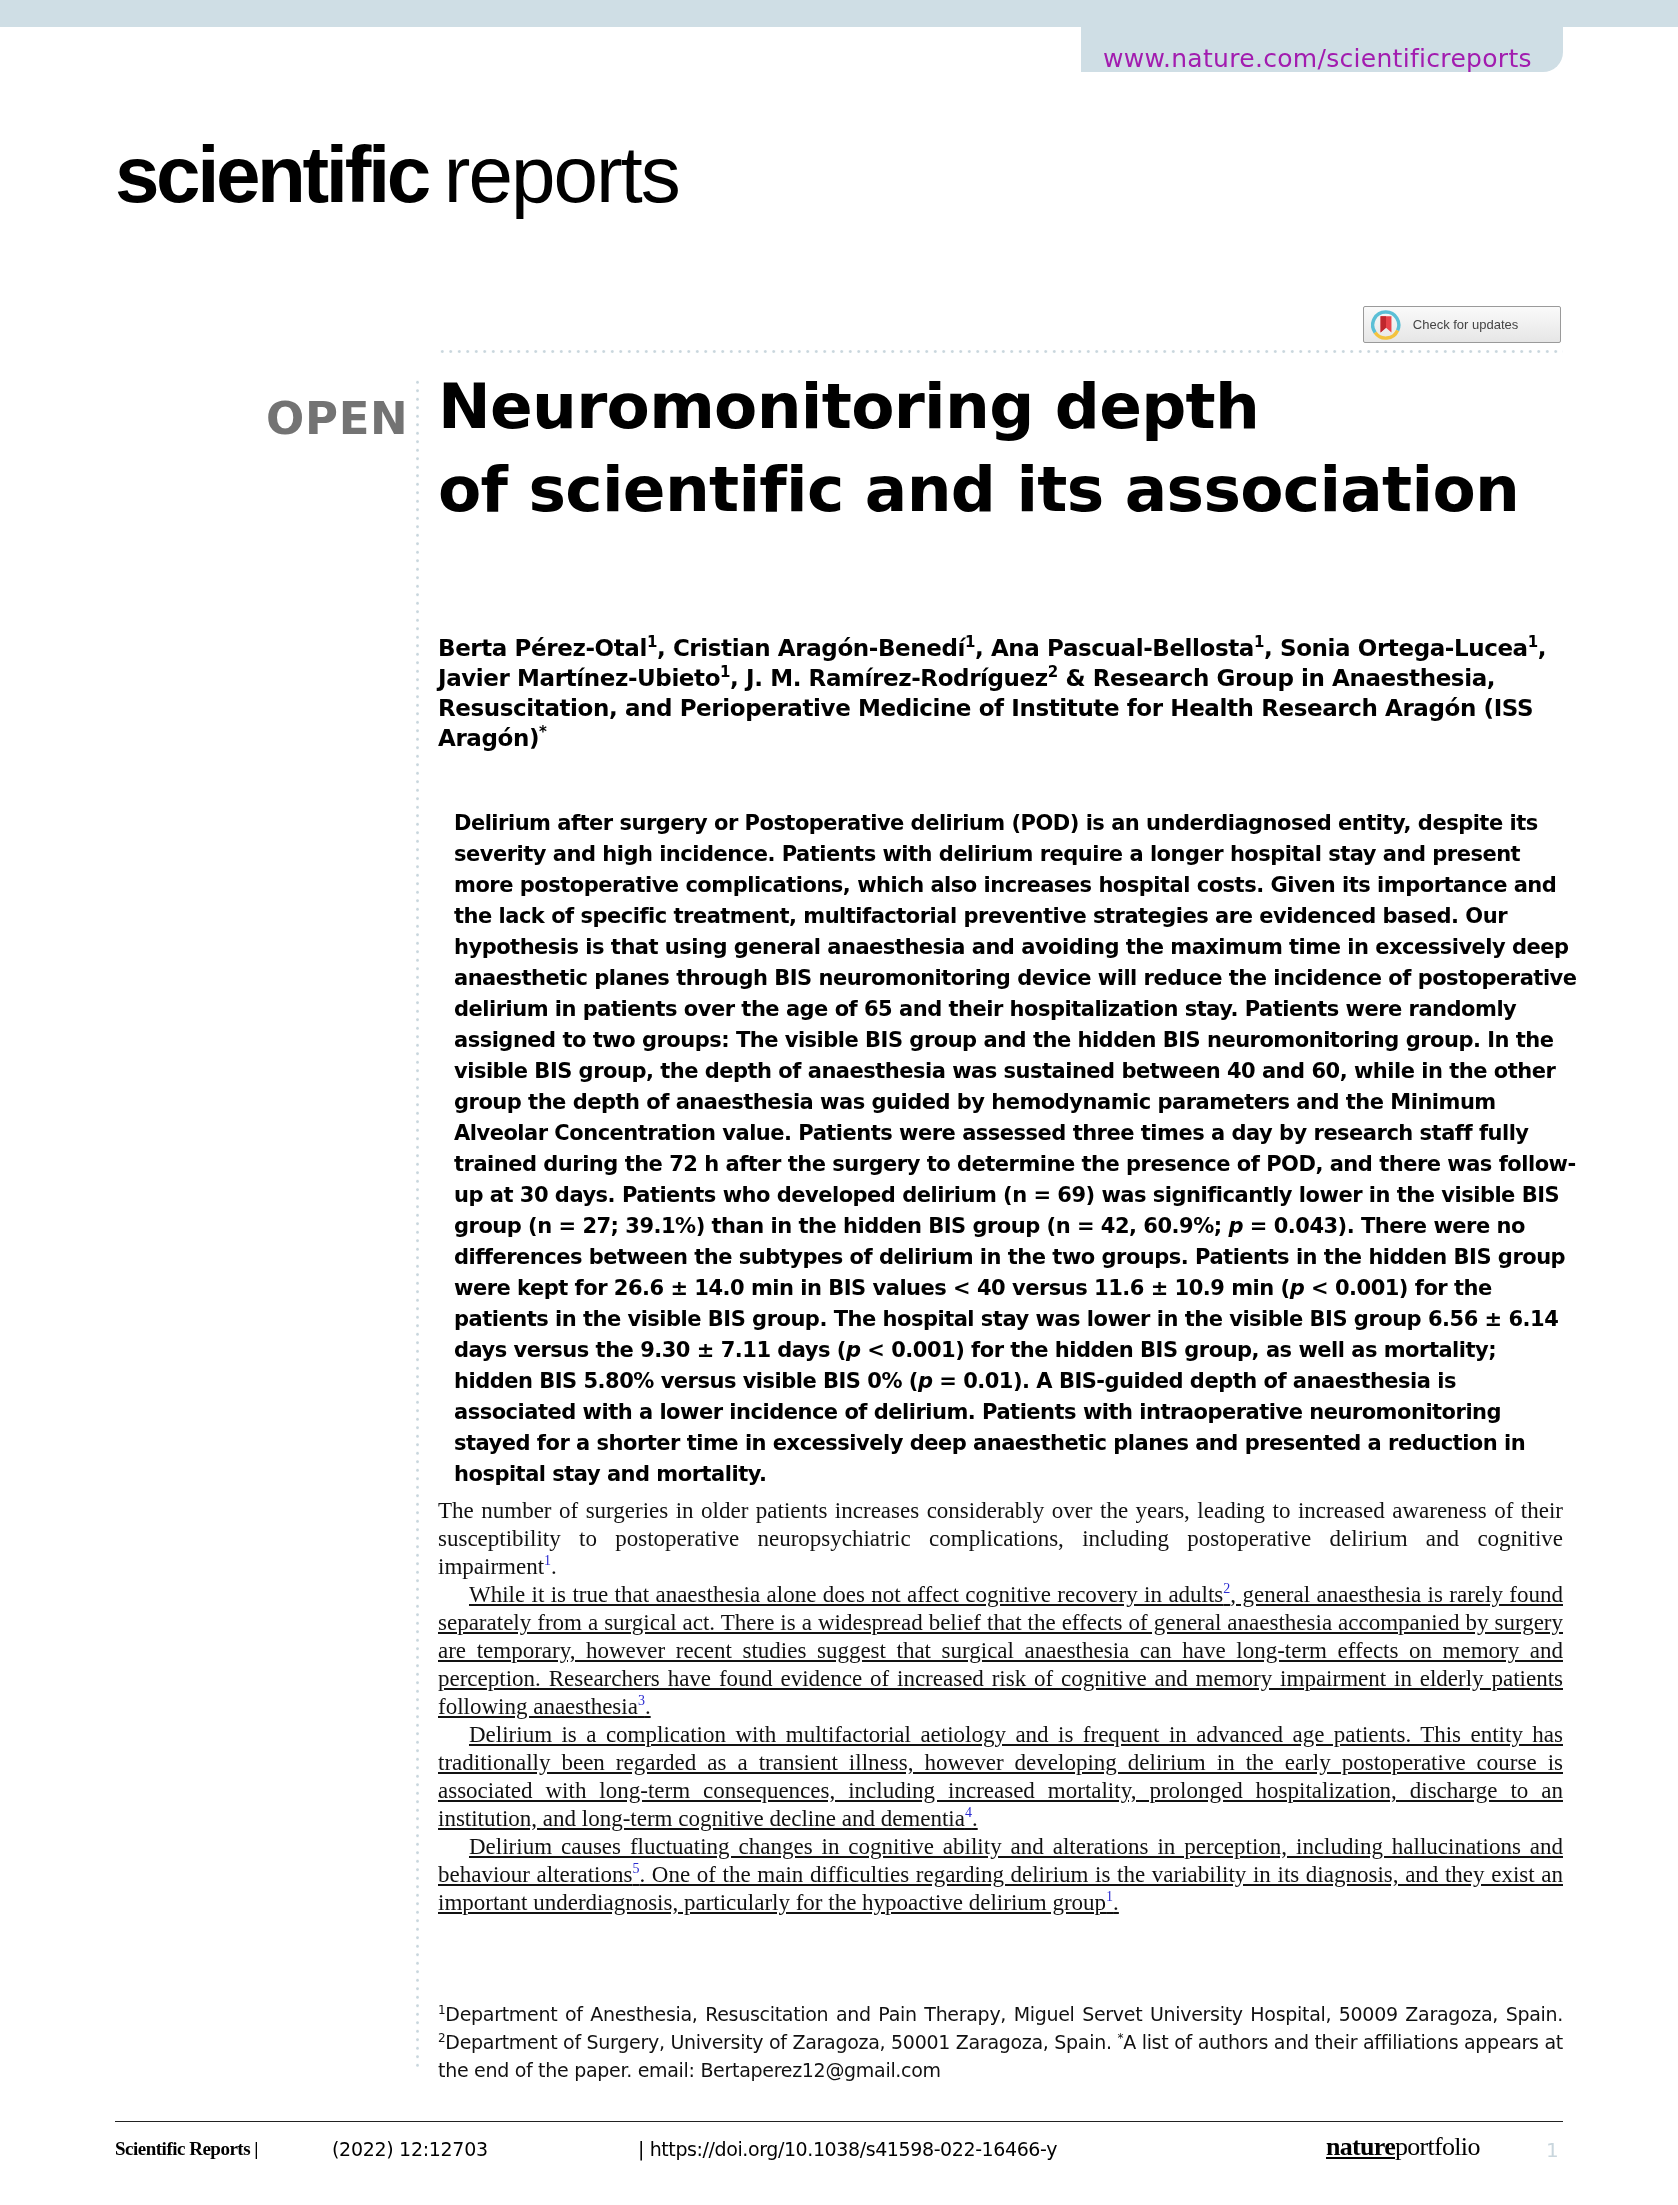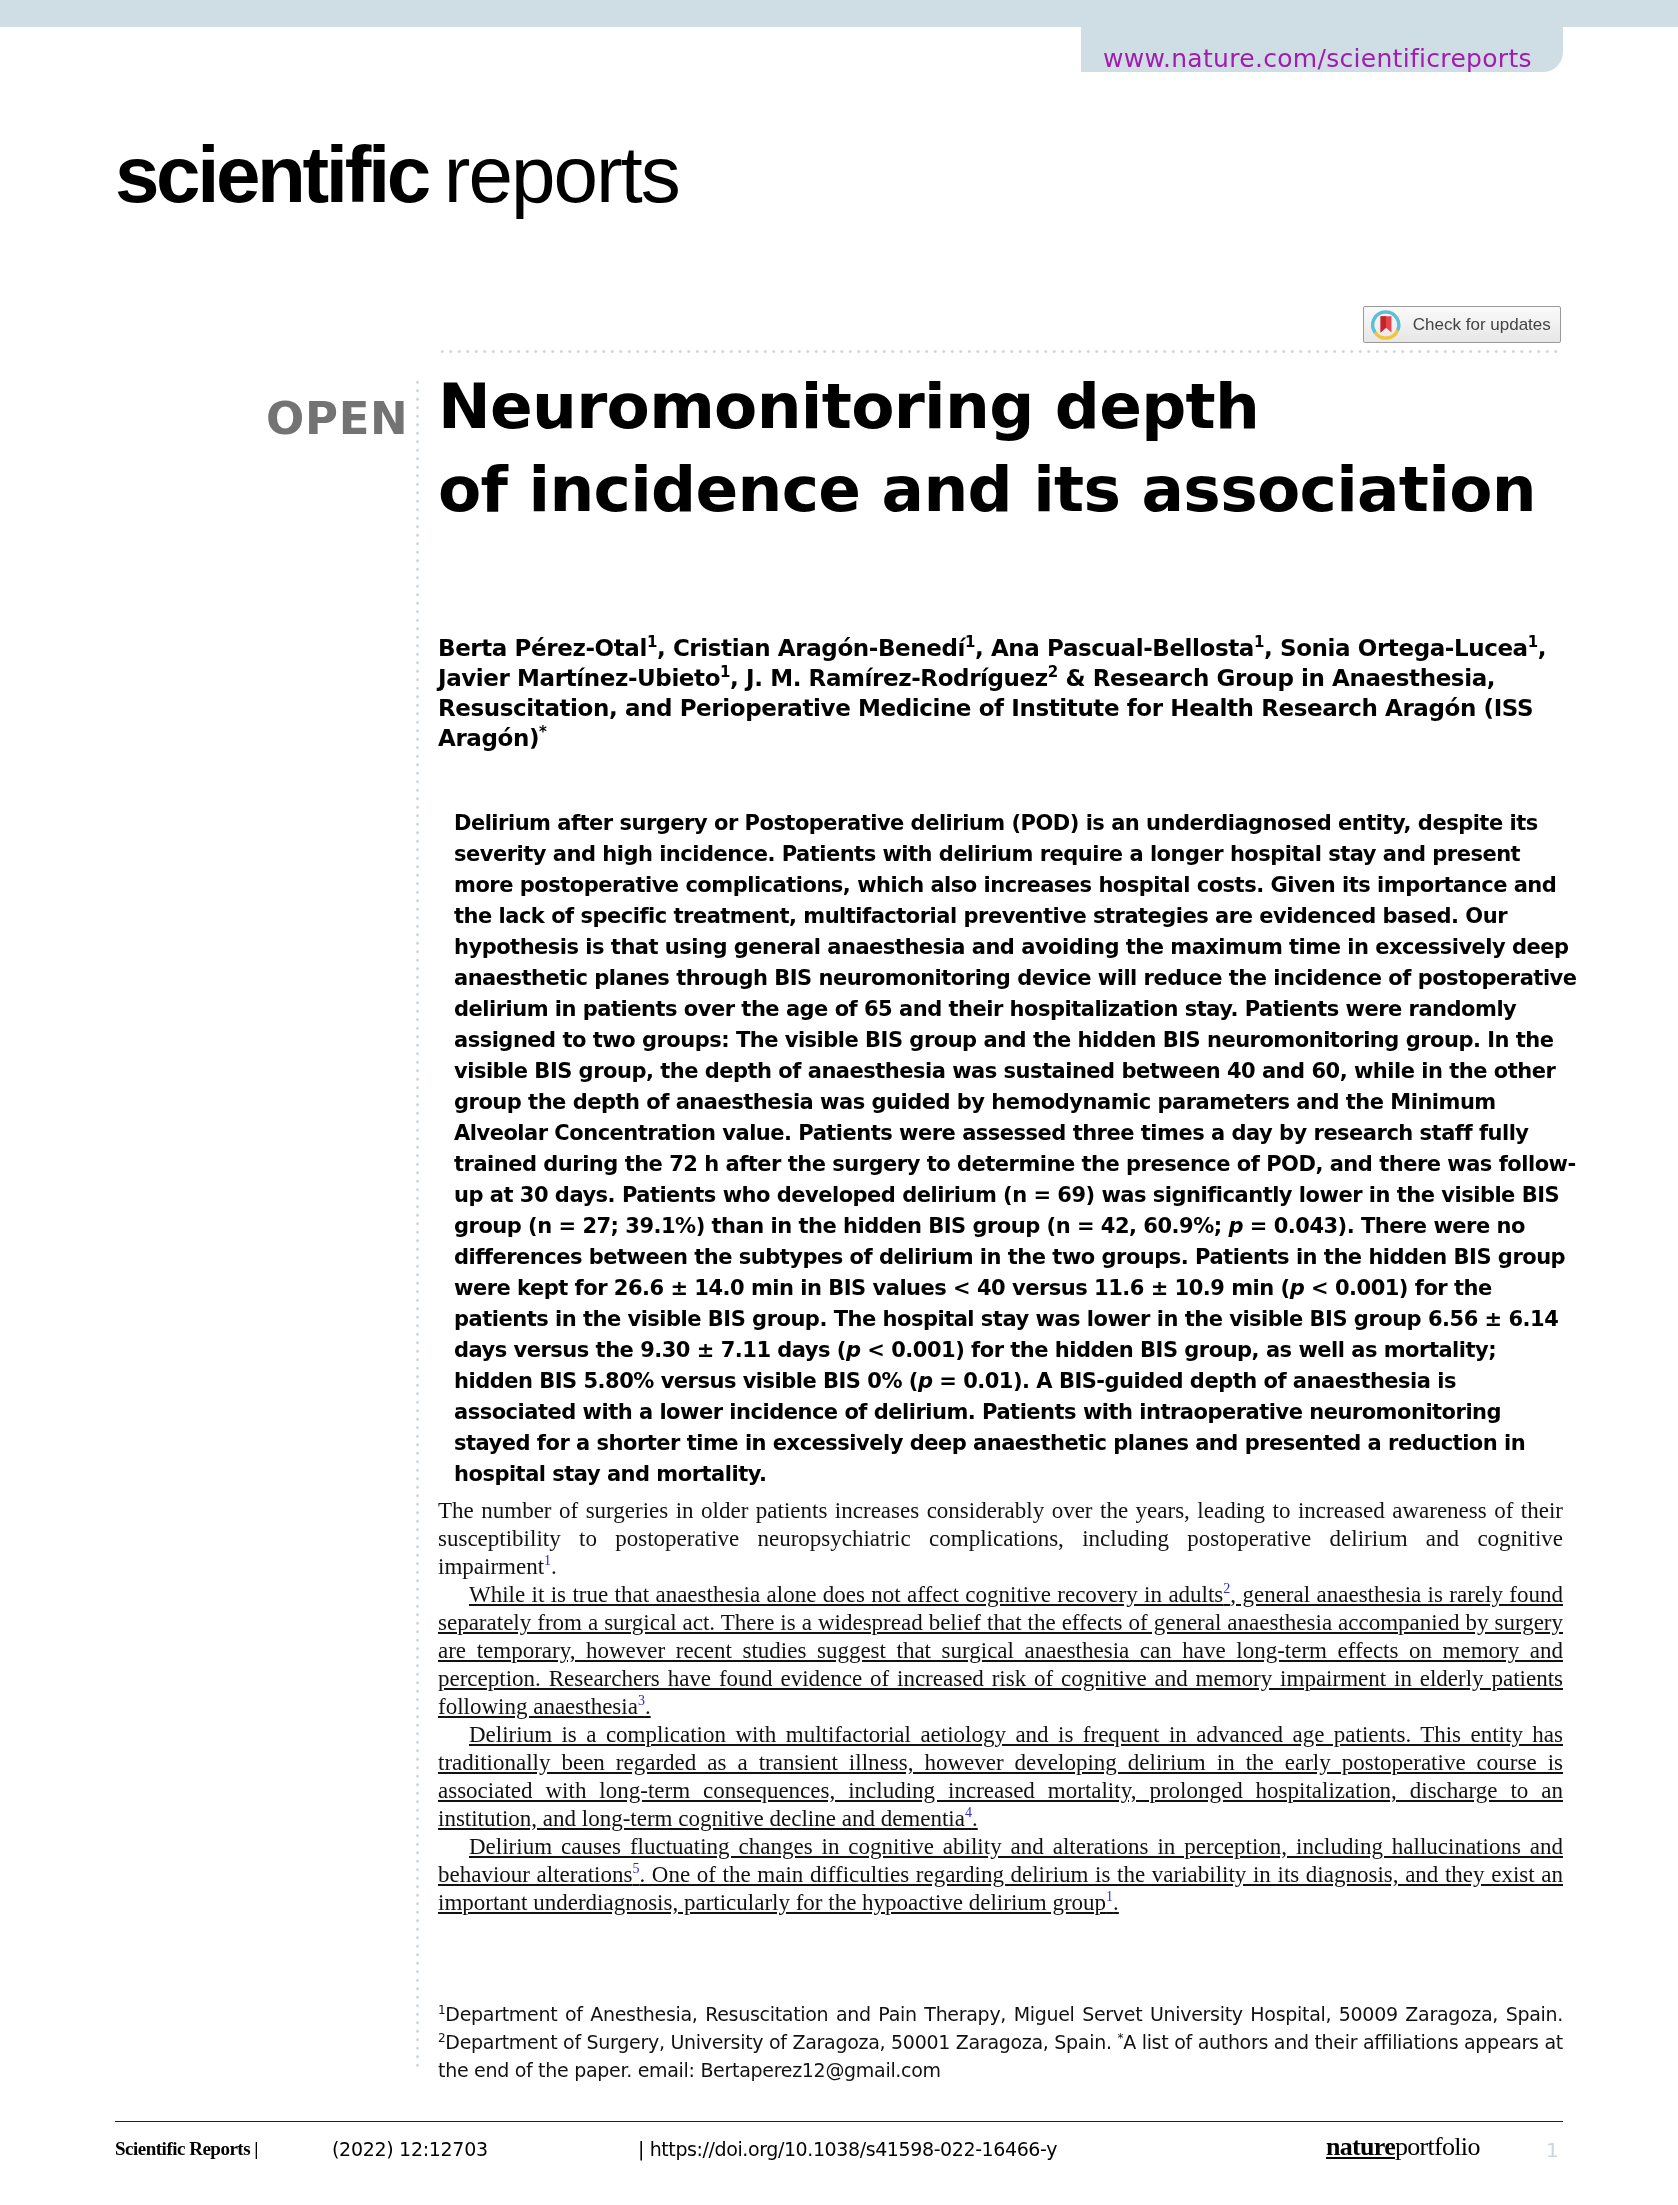--- a/index.html
+++ b/index.html
@@ -25,21 +25,21 @@
   .journal-logo .light { font-weight:normal; margin-left:16px; }
 
   .check-updates {
     position:absolute; left:1363px; top:306px; width:198px; height:37px;
     border:1px solid #9a9a9a; border-radius:2px;
     background:linear-gradient(#fafafa,#e6e6e6);
     display:flex; align-items:center; box-sizing:border-box;
   }
   .check-updates .icon { width:30px; height:30px; margin-left:6.8px; position:relative; }
   .check-updates .label {
-    margin-left:12px; font-size:17px; color:#444; font-family:"Liberation Sans", sans-serif;
+    margin-left:12px; font-size:13px; color:#444; font-family:"Liberation Sans", sans-serif;
   }
   .dots-h {
     position:absolute; left:438px; top:350px; width:1125px; height:2.7px;
     background-image:radial-gradient(circle, #c9d6dd 1.2px, transparent 1.5px);
     background-size:8.5px 2.7px; background-repeat:repeat-x;
   }
   .dots-v {
     position:absolute; left:416px; top:378px; width:2.7px; height:1692px;
     background-image:radial-gradient(circle, #c9d6dd 1.2px, transparent 1.5px);
     background-size:2.7px 8.5px; background-repeat:repeat-y;
@@ -125,21 +125,21 @@
   <span class="label">Check for updates</span>
 </div>
 
 <div class="dots-h"></div>
 <div class="dots-v"></div>
 
 <div class="open-label">OPEN</div>
 
 <h1 class="title">
   <span>Neuromonitoring depth</span><br>
-  <span>of incidence and its association</span><br>
+  <span>of scientific and its association</span><br>
 </h1>
 
 <p class="authors" id="authors"><span>Berta Pérez-Otal</span><sup>1</sup><span></span>, <span>Cristian Aragón-Benedí</span><sup>1</sup>, <span>Ana Pascual-Bellosta</span><sup>1</sup>, <span>Sonia Ortega-Lucea</span><sup>1</sup>, <span>Javier Martínez-Ubieto</span><sup>1</sup>, <span>J. M. Ramírez-Rodríguez</span><sup>2</sup> &amp; <span>Research Group in Anaesthesia, Resuscitation, and Perioperative Medicine of Institute for Health Research Aragón (ISS Aragón)</span><sup>*</sup></p>
 
 <p class="abstract" id="abstract">Delirium after surgery or Postoperative delirium (POD) is an underdiagnosed entity, despite its severity and high incidence. Patients with delirium require a longer hospital stay and present more postoperative complications, which also increases hospital costs. Given its importance and the lack of specific treatment, multifactorial preventive strategies are evidenced based. Our hypothesis is that using general anaesthesia and avoiding the maximum time in excessively deep anaesthetic planes through BIS neuromonitoring device will reduce the incidence of postoperative delirium in patients over the age of 65 and their hospitalization stay. Patients were randomly assigned to two groups: The visible BIS group and the hidden BIS neuromonitoring group. In the visible BIS group, the depth of anaesthesia was sustained between 40 and 60, while in the other group the depth of anaesthesia was guided by hemodynamic parameters and the Minimum Alveolar Concentration value. Patients were assessed three times a day by research staff fully trained during the 72 h after the surgery to determine the presence of POD, and there was follow-up at 30 days. Patients who developed delirium (n = 69) was significantly lower in the visible BIS group (n = 27; 39.1%) than in the hidden BIS group (n = 42, 60.9%; <i>p</i> = 0.043). There were no differences between the subtypes of delirium in the two groups. Patients in the hidden BIS group were kept for 26.6 ± 14.0 min in BIS values &lt; 40 versus 11.6 ± 10.9 min (<i>p</i> &lt; 0.001) for the patients in the visible BIS group. The hospital stay was lower in the visible BIS group 6.56 ± 6.14 days versus the 9.30 ± 7.11 days (<i>p</i> &lt; 0.001) for the hidden BIS group, as well as mortality; hidden BIS 5.80% versus visible BIS 0% (<i>p</i> = 0.01). A BIS-guided depth of anaesthesia is associated with a lower incidence of delirium. Patients with intraoperative neuromonitoring stayed for a shorter time in excessively deep anaesthetic planes and presented a reduction in hospital stay and mortality.</p>
 
 <div class="body-text" id="body">
     <p>The number of surgeries in older patients increases considerably over the years, leading to increased awareness of their susceptibility to postoperative neuropsychiatric complications, including postoperative delirium and cognitive impairment<sup>1</sup>.</p>
     <p>While it is true that anaesthesia alone does not affect cognitive recovery in adults<sup>2</sup>, general anaesthesia is rarely found separately from a surgical act. There is a widespread belief that the effects of general anaesthesia accompanied by surgery are temporary, however recent studies suggest that surgical anaesthesia can have long-term effects on memory and perception. Researchers have found evidence of increased risk of cognitive and memory impairment in elderly patients following anaesthesia<sup>3</sup>.</p>
     <p>Delirium is a complication with multifactorial aetiology and is frequent in advanced age patients. This entity has traditionally been regarded as a transient illness, however developing delirium in the early postoperative course is associated with long-term consequences, including increased mortality, prolonged hospitalization, discharge to an institution, and long-term cognitive decline and dementia<sup>4</sup>.</p>

